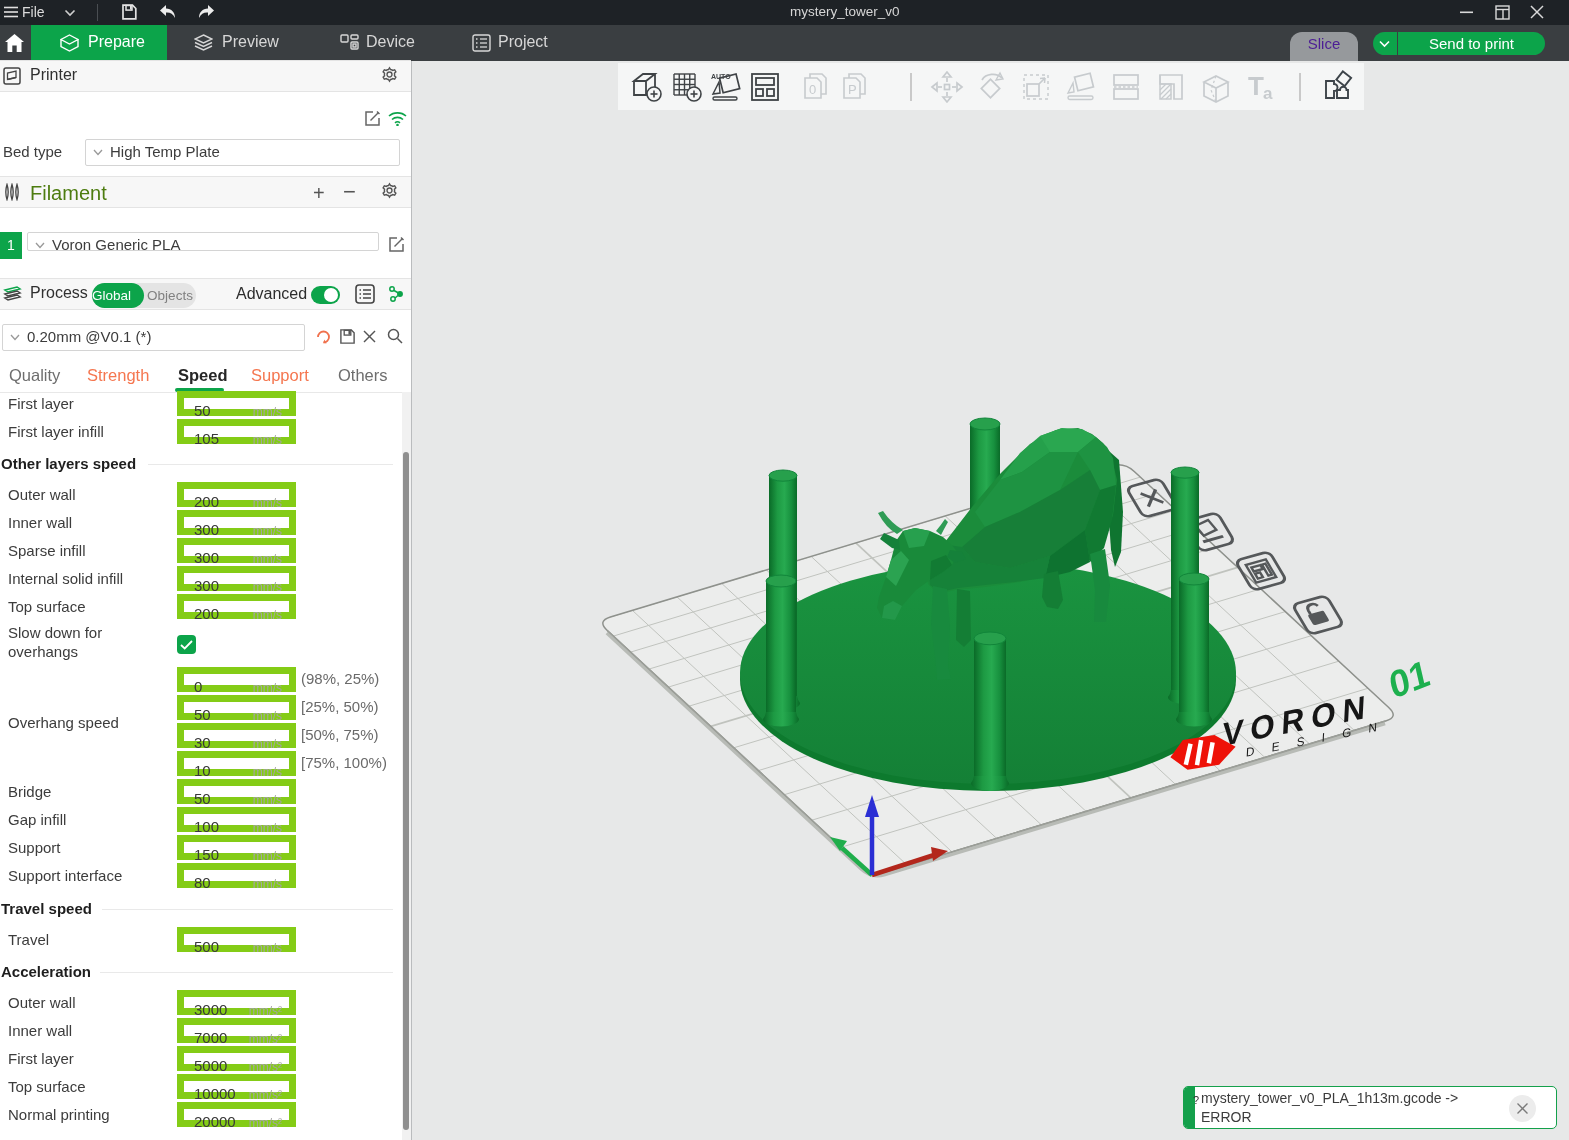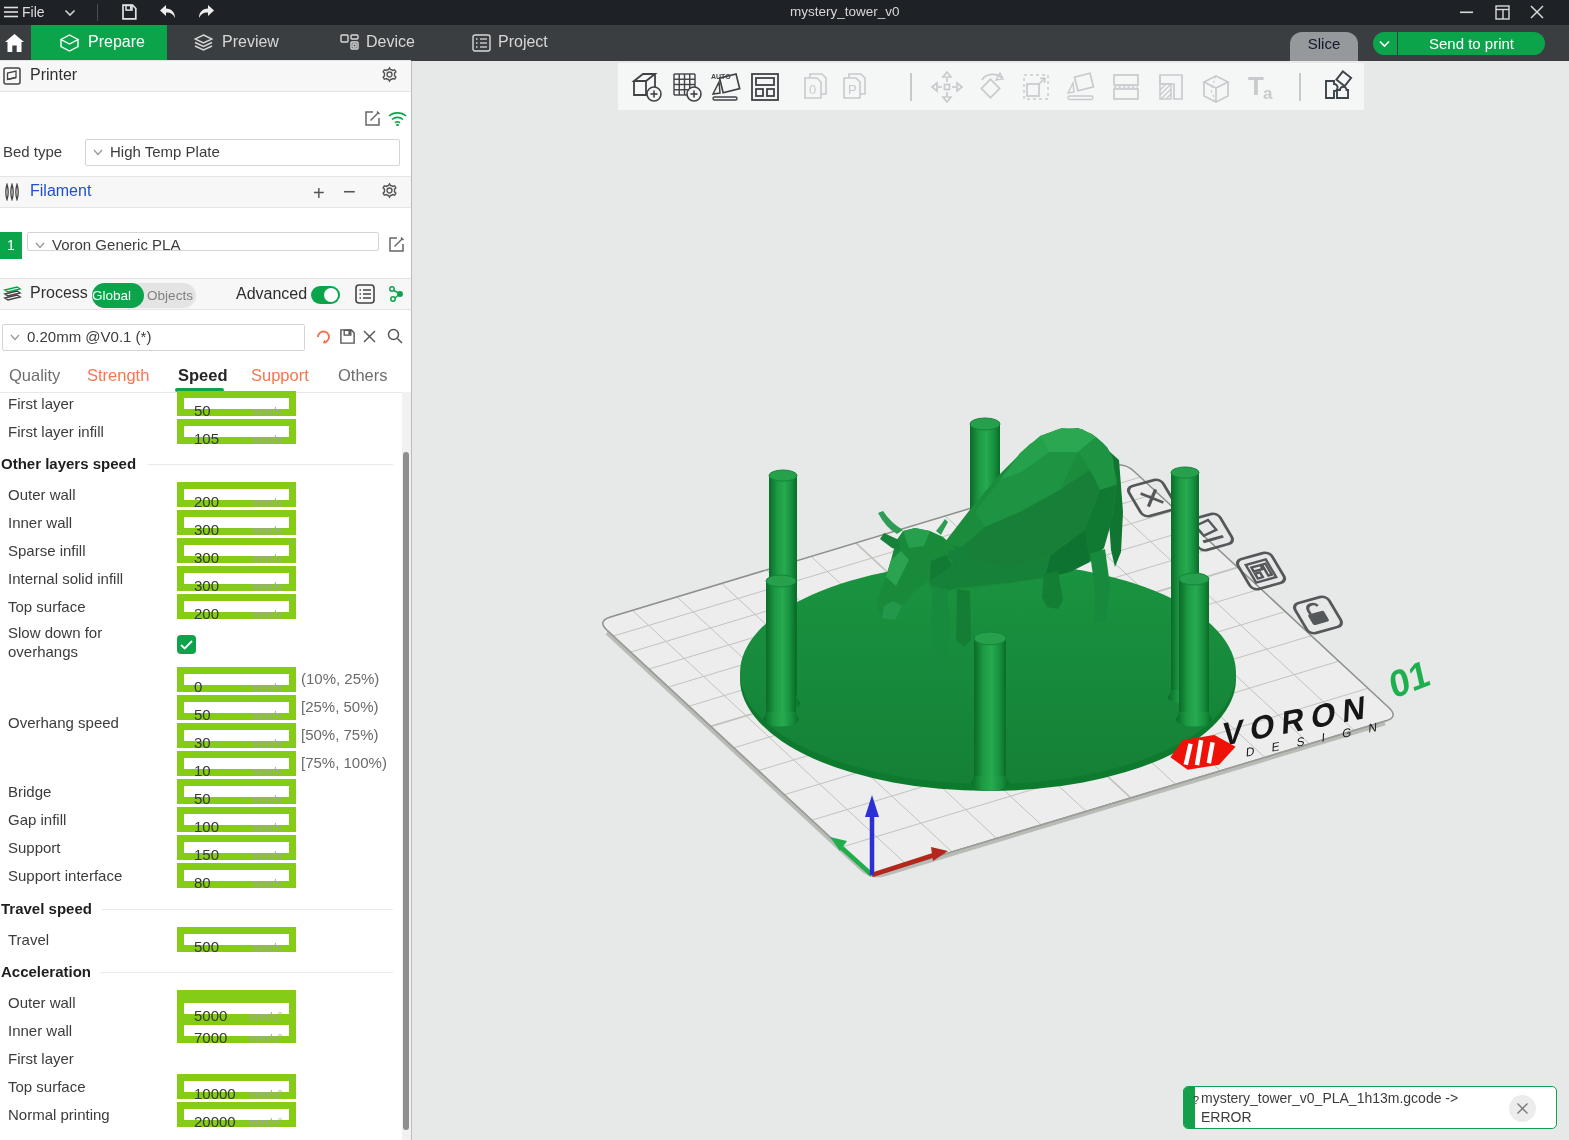--- a/index.html
+++ b/index.html
@@ -99,21 +99,21 @@
       <g stroke="#d7d7d7" stroke-width="1.3">
         <line x1="8" y1="5" x2="15" y2="5"></line>
         <line x1="8" y1="9" x2="15" y2="9"></line>
         <line x1="8" y1="13" x2="15" y2="13"></line>
         <line x1="4" y1="5" x2="5.5" y2="5"></line>
         <line x1="4" y1="9" x2="5.5" y2="9"></line>
         <line x1="4" y1="13" x2="5.5" y2="13"></line>
       </g>
     </svg>
   <div class="abs" style="left:498px;top:8px;font-size:16px;color:#d7d7d7">Project</div>
-  <div class="abs" style="left:1290px;top:7px;width:68px;height:41px;background:#96999c;border-radius:12px;color:#0f172a;font-size:15px;text-align:center;line-height:23px;">Slice</div>
+  <div class="abs" style="left:1290px;top:7px;width:68px;height:41px;background:#96999c;border-radius:12px;color:#4c1d95;font-size:15px;text-align:center;line-height:23px;">Slice</div>
   <div class="abs" style="left:1373px;top:7px;width:24px;height:23px;background:#0ca44a;border-radius:12px 0 0 12px;"></div>
   <svg class="abs" style="left:1379px;top:15px" width="11" height="8" viewBox="0 0 11 8">
       <path d="M1 1.5 L5.5 6 L10 1.5" stroke="#fff" stroke-width="1.6" fill="none"></path>
     </svg>
   <div class="abs" style="left:1398px;top:7px;width:147px;height:23px;background:#0ca44a;border-radius:0 12px 12px 0;color:#fff;font-size:15px;text-align:center;line-height:23px;">Send to print</div>
 </div>
 
 <div id="sidebar">
 <div class="hdr" style="top:-1px"></div>
 <div class="abs" style="left:3px;top:6px">
@@ -158,21 +158,21 @@
 <div class="hdr" style="top:115px"></div>
 <div class="abs" style="left:3px;top:122px">
       <svg width="20" height="18" viewBox="0 0 20 18">
         <g fill="none" stroke="#444" stroke-width="1.3">
           <path d="M4 1.5 Q1.6 9 4 16.5 Q6.4 9 4 1.5 Z"></path>
           <path d="M9 1.5 Q6.6 9 9 16.5 Q11.4 9 9 1.5 Z"></path>
           <path d="M14 1.5 Q11.6 9 14 16.5 Q16.4 9 14 1.5 Z"></path>
         </g>
       </svg>
     </div>
-<div class="abs" style="left:30px;top:121px;font-size:16px;color:#1d4ed8">Filament</div>
+<div class="abs" style="left:30px;top:121px;font-size:20px;color:#4d7c0f">Filament</div>
 <div class="abs" style="left:313px;top:121px;font-size:20px;color:#555;">+</div>
 <div class="abs" style="left:343px;top:118px;font-size:22px;color:#555;">−</div>
 <div class="abs" style="left:381px;top:121px">
       <svg width="17" height="17" viewBox="0 0 24 24">
         <path fill="none" stroke="#555" stroke-width="2" d="M12 8.5 A3.5 3.5 0 1 0 12 15.5 A3.5 3.5 0 1 0 12 8.5 M12 2.5 L13.5 5 A7 7 0 0 1 16.5 6.2 L19.3 5.3 L21 8.2 L19 10.3 A7 7 0 0 1 19 13.7 L21 15.8 L19.3 18.7 L16.5 17.8 A7 7 0 0 1 13.5 19 L12 21.5 L10.5 19 A7 7 0 0 1 7.5 17.8 L4.7 18.7 L3 15.8 L5 13.7 A7 7 0 0 1 5 10.3 L3 8.2 L4.7 5.3 L7.5 6.2 A7 7 0 0 1 10.5 5 Z"></path>
       </svg>
     </div>
 <div class="abs" style="left:0px;top:171px;width:22px;height:27px;background:#0ca44a;color:#fff;font-size:14px;text-align:center;line-height:27px;">1</div>
 <div class="sel" style="left:27px;top:171px;width:352px;height:19px">
       <span class="caret">
@@ -300,21 +300,21 @@
 <div class="lbl" style="left:8px;top:563px">Slow down for</div>
 <div class="lbl" style="left:8px;top:582px">overhangs</div>
 <div class="abs" style="left:177px;top:574px;width:19px;height:19px;background:#0ca44a;border-radius:4px"></div>
 <svg class="abs" style="left:180px;top:579px" width="13" height="10" viewBox="0 0 13 10">
       <path d="M1 5 L4.7 8.5 L12 1" stroke="#fff" stroke-width="1.8" fill="none"></path>
     </svg>
 <div class="inp" style="top:606px">
       <span class="val">0</span>
       <span class="unit">mm/s</span>
     </div>
-<div class="pct" style="top:609px">(10%, 25%)</div>
+<div class="pct" style="top:609px">(98%, 25%)</div>
 <div class="inp" style="top:634px">
       <span class="val">50</span>
       <span class="unit">mm/s</span>
     </div>
 <div class="pct" style="top:637px">[25%, 50%)</div>
 <div class="lbl" style="left:8px;top:653px">Overhang speed</div>
 <div class="inp" style="top:662px">
       <span class="val">30</span>
       <span class="unit">mm/s</span>
     </div>
@@ -357,21 +357,21 @@
 <div class="inp" style="top:929px">
       <span class="val">3000</span>
       <span class="unit">mm/s²</span>
     </div>
 <div class="lbl" style="left:8px;top:961px">Inner wall</div>
 <div class="inp" style="top:957px">
       <span class="val">7000</span>
       <span class="unit">mm/s²</span>
     </div>
 <div class="lbl" style="left:8px;top:989px">First layer</div>
-<div class="inp" style="top:935px">
+<div class="inp" style="top:985px">
       <span class="val">5000</span>
       <span class="unit">mm/s²</span>
     </div>
 <div class="lbl" style="left:8px;top:1017px">Top surface</div>
 <div class="inp" style="top:1013px">
       <span class="val">10000</span>
       <span class="unit">mm/s²</span>
     </div>
 <div class="lbl" style="left:8px;top:1045px">Normal printing</div>
 <div class="inp" style="top:1041px">

